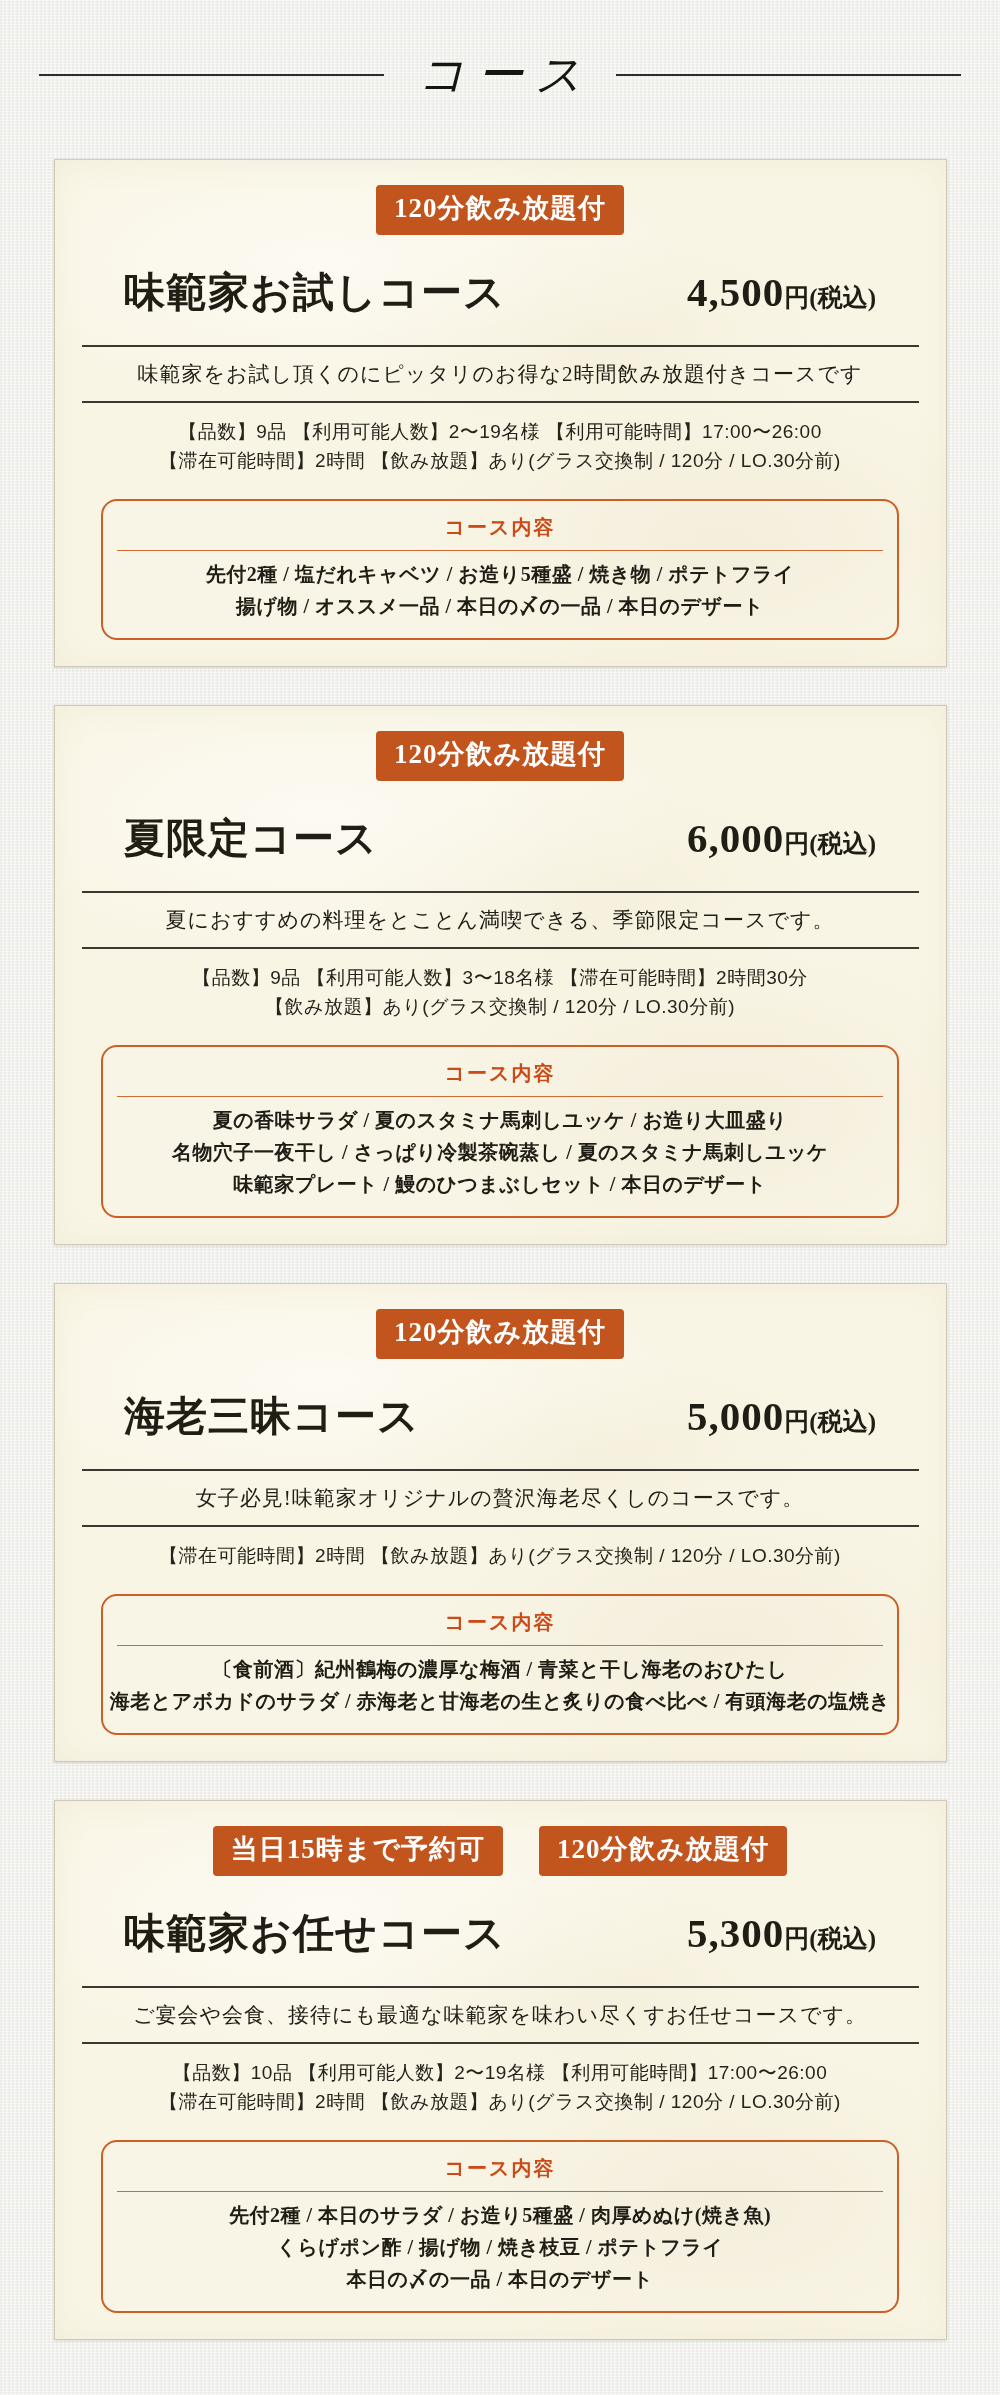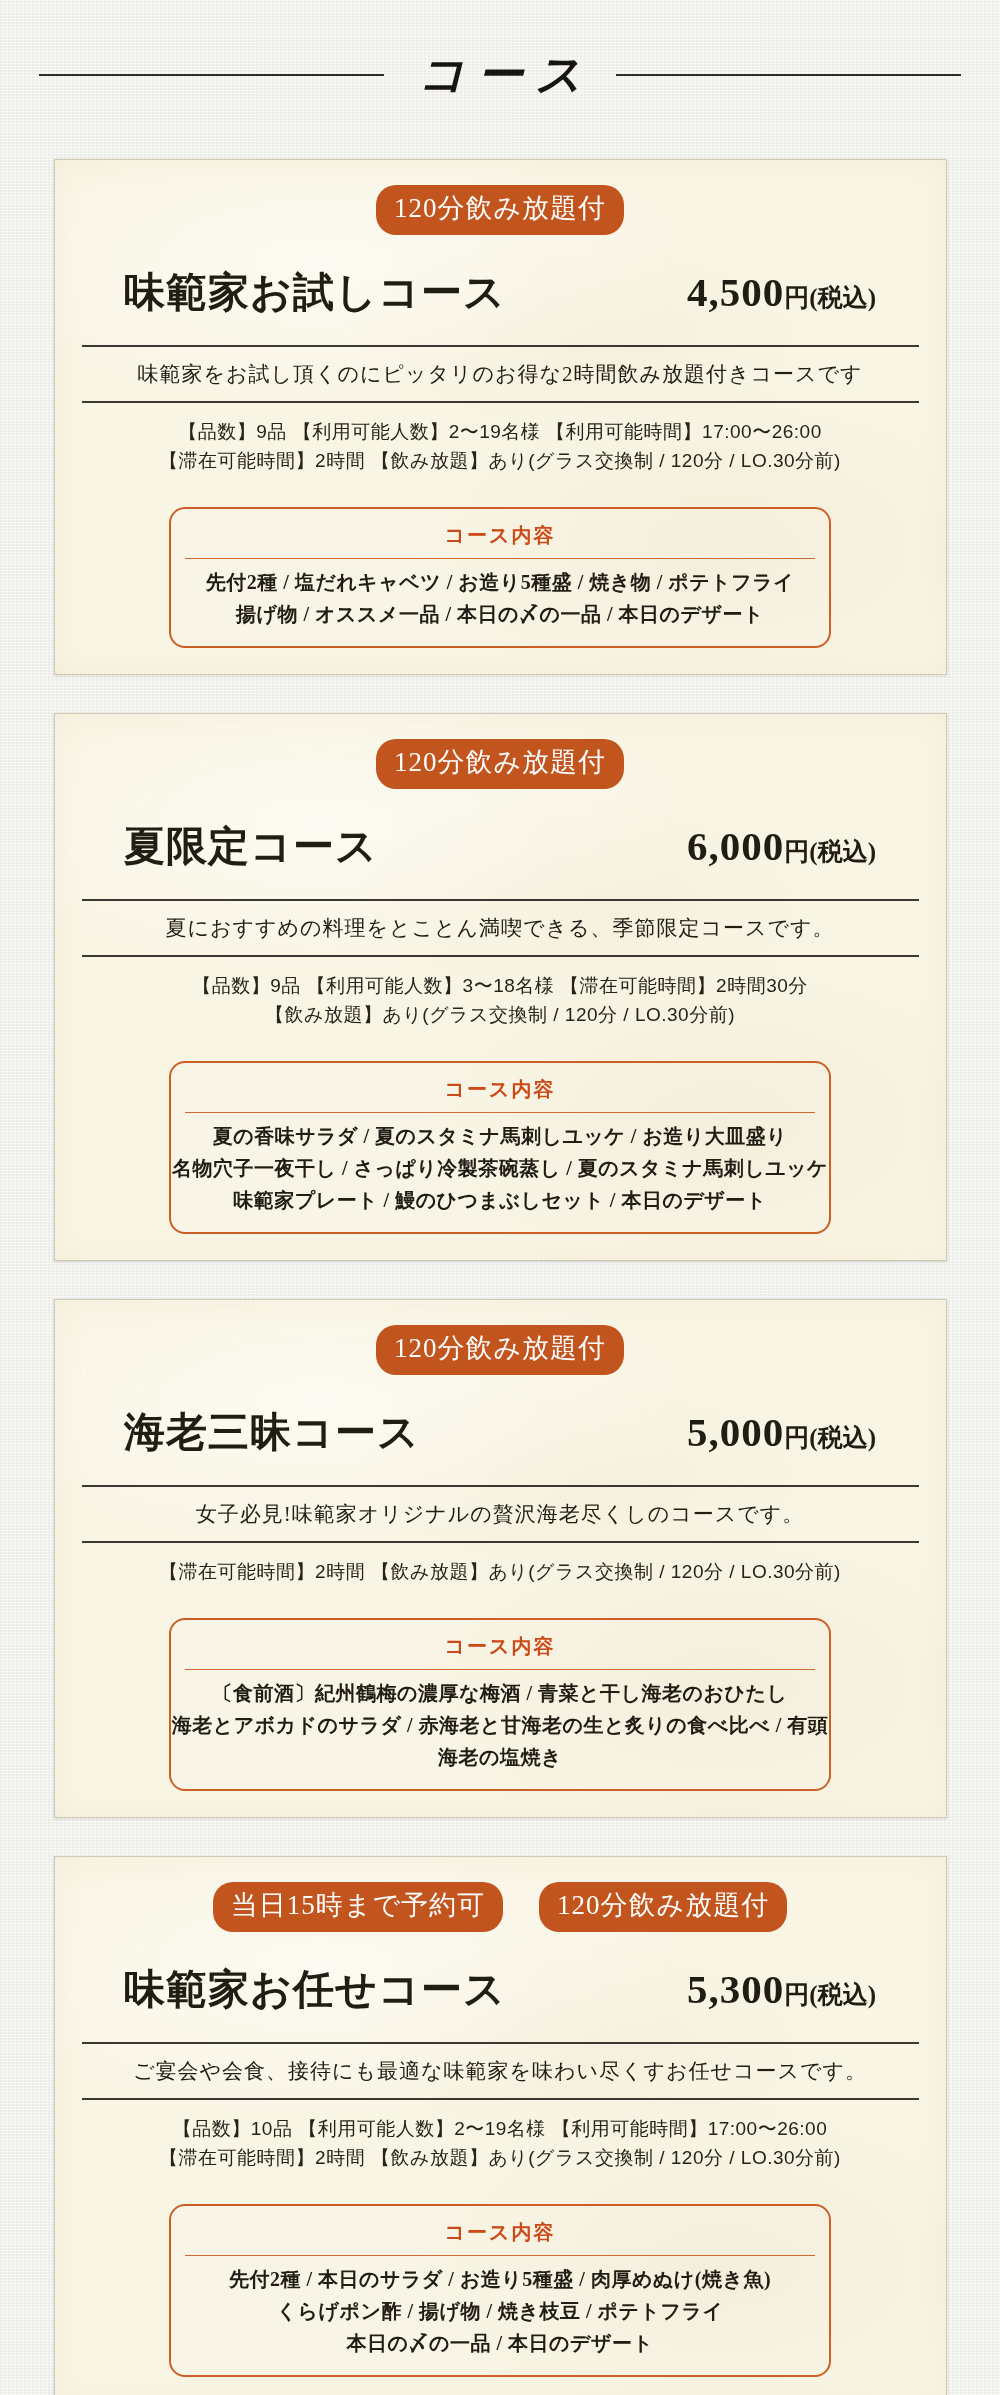--- a/index.html
+++ b/index.html
@@ -12,58 +12,58 @@
       repeating-linear-gradient(90deg, rgba(219,218,212,.30) 0 2px, rgba(0,0,0,0) 2px 4px);
     font-family:"Liberation Serif","DejaVu Serif",serif;
     color:#201d15;
   }
   .page-header {
     margin:50px auto 0; width:1000px;
     display:flex; align-items:center; justify-content:center; gap:22px;
   }
   .header-rule { width:345px; height:2px; background:#2d2d2a; }
   .page-title {
-    font-size:46px; font-weight:bold; font-style:italic;
+    font-size:46px; font-weight:normal; font-style:italic;
     letter-spacing:12px; padding-left:12px; line-height:1.1; color:#17150f;
   }
   main { width:893px; margin:0 auto; }
   .card {
     width:893px; margin-top:38px; padding:25px 27px 26px;
     background-color:#f9f5e5;
     background-image:
       radial-gradient(ellipse 60% 40% at 30% 20%, rgba(255,255,255,.5), rgba(255,255,255,0) 70%),
       radial-gradient(ellipse 50% 45% at 75% 75%, rgba(214,198,150,.14), rgba(0,0,0,0) 70%),
       radial-gradient(ellipse 40% 30% at 60% 35%, rgba(214,198,150,.10), rgba(0,0,0,0) 70%);
     border:1px solid #cfc9b6;
     box-shadow:0 1px 3px rgba(100,90,65,.18), inset 0 0 30px rgba(190,172,120,.10);
   }
   .card:first-child { margin-top:58px; }
   .badges { display:flex; justify-content:center; gap:36px; }
   .badge {
     display:inline-block; background:#c2551e; color:#ffffff;
-    font-weight:normal; font-size:27px; line-height:1;
-    padding:10px 18px 13px; border-radius:20px; letter-spacing:1px;
+    font-weight:bold; font-size:27px; line-height:1;
+    padding:10px 18px 13px; border-radius:4px; letter-spacing:1px;
   }
   .title-row {
     width:752px; margin:30px auto 0;
     display:flex; justify-content:space-between; align-items:baseline;
   }
   .course-name { font-size:41px; font-weight:bold; letter-spacing:1px; white-space:nowrap; }
   .price { white-space:nowrap; }
   .price-num { font-size:41px; font-weight:bold; letter-spacing:1px; }
   .price-suffix { font-size:25px; font-weight:bold; }
   hr.sep { border:none; border-top:2px solid #3b3831; margin:25px 0 0; }
   .desc { text-align:center; font-size:21px; line-height:30px; margin:12px 0; letter-spacing:1px; }
   .details {
     margin-top:14px; text-align:center;
     font-family:"Liberation Sans","DejaVu Sans",sans-serif;
     font-weight:normal; font-size:19px; line-height:29px; letter-spacing:.5px; color:#26231b;
   }
   .content-box {
-    width:662px; margin:32px auto 0;
+    width:798px; margin:24px auto 0;
     border:2px solid #cc5f26; border-radius:16px;
     padding:13px 0 16px; background:rgba(255,255,255,.06);
   }
   .content-heading {
     text-align:center; color:#cb4a17; font-size:20px; font-weight:bold; letter-spacing:2px;
   }
   hr.orange-rule { border:none; border-top:1px solid #cf6a33; margin:9px 14px 7px; }
   .item { text-align:center; font-size:20px; font-weight:bold; line-height:32px; letter-spacing:.5px; }
 </style>
 </head>

